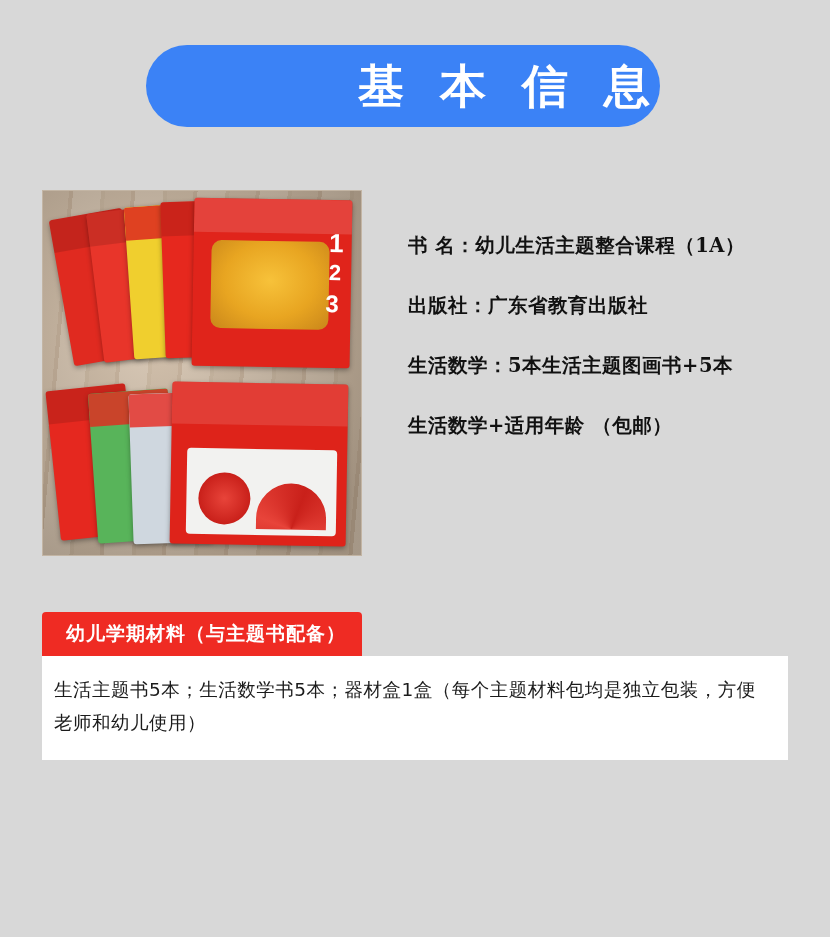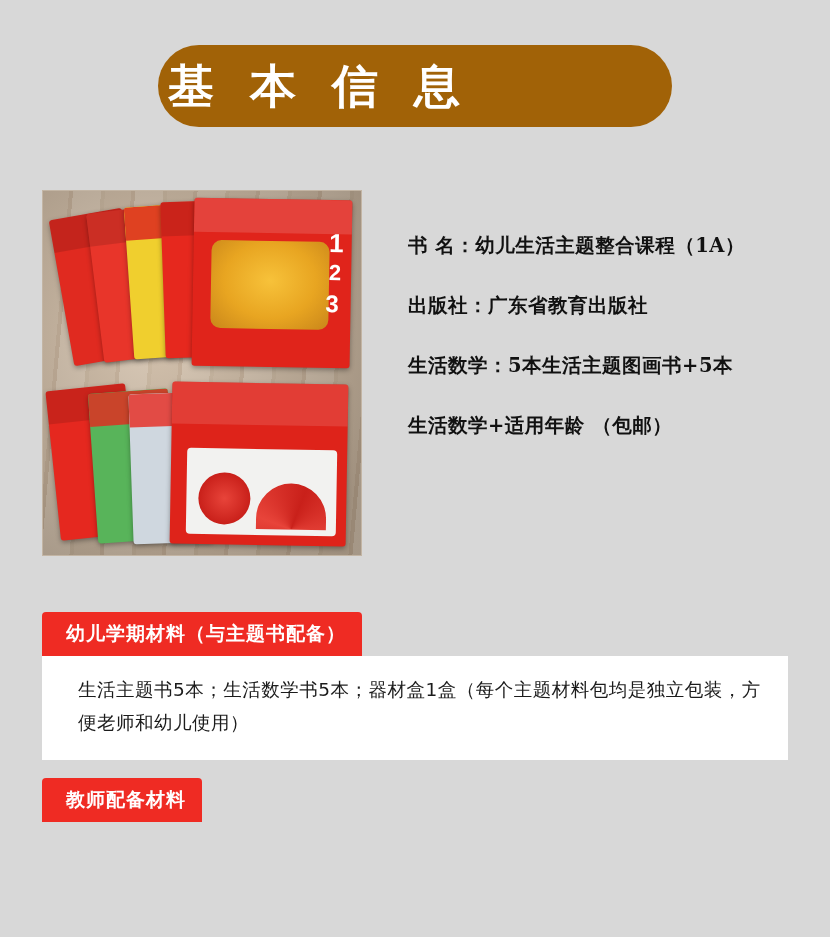--- a/index.html
+++ b/index.html
@@ -16,29 +16,29 @@
   .page {
     position: relative;
     width: 830px;
     height: 937px;
     background: #d8d8d8;
   }
 
   
   .banner {
     position: absolute;
-    left: 158px;
+    left: 146px;
     top: 45px;
     width: 514px;
     height: 82px;
-    background: #a16207;
+    background: #3b82f6;
     border-radius: 41px;
     display: flex;
     align-items: center;
-    justify-content: flex-start;
+    justify-content: flex-end;
   }
   .banner-text {
     color: #ffffff;
     font-family: "DejaVu Sans", sans-serif;
     font-size: 46px;
     font-weight: bold;
     letter-spacing: 10px;
     text-indent: 10px;
     line-height: 1;
   }
@@ -114,21 +114,21 @@
     color: #ffffff;
     font-family: "DejaVu Sans", sans-serif;
     font-size: 19px;
     font-weight: bold;
     padding: 9px 16px 9px 24px;
     border-radius: 4px 4px 0 0;
     letter-spacing: 1px;
   }
   .sec-body {
     background: #ffffff;
-    padding: 18px 20px 20px 36px;
+    padding: 18px 20px 20px 12px;
     font-family: "DejaVu Sans", sans-serif;
     font-size: 18.5px;
     color: #1b1b1b;
     line-height: 1.78;
     letter-spacing: 0.5px;
     box-sizing: border-box;
   }
   #section-student { top: 612px; }
   #section-teacher { top: 778px; }
 </style>
@@ -188,16 +188,15 @@
     <div class="info-line">生活数学：5本生活主题图画书+5本</div>
     <div class="info-line">生活数学+适用年龄 （包邮）</div>
   </div>
 
   <div class="section" id="section-student">
     <div class="sec-head">幼儿学期材料（与主题书配备）</div>
     <div class="sec-body">生活主题书5本；生活数学书5本；器材盒1盒（每个主题材料包均是独立包装，方便老师和幼儿使用）</div>
   </div>
 
   <div class="section" id="section-teacher">
-    <div class="sec-head">教师配备材料</div>
   </div>
 
 </div>
 
 </body></html>

